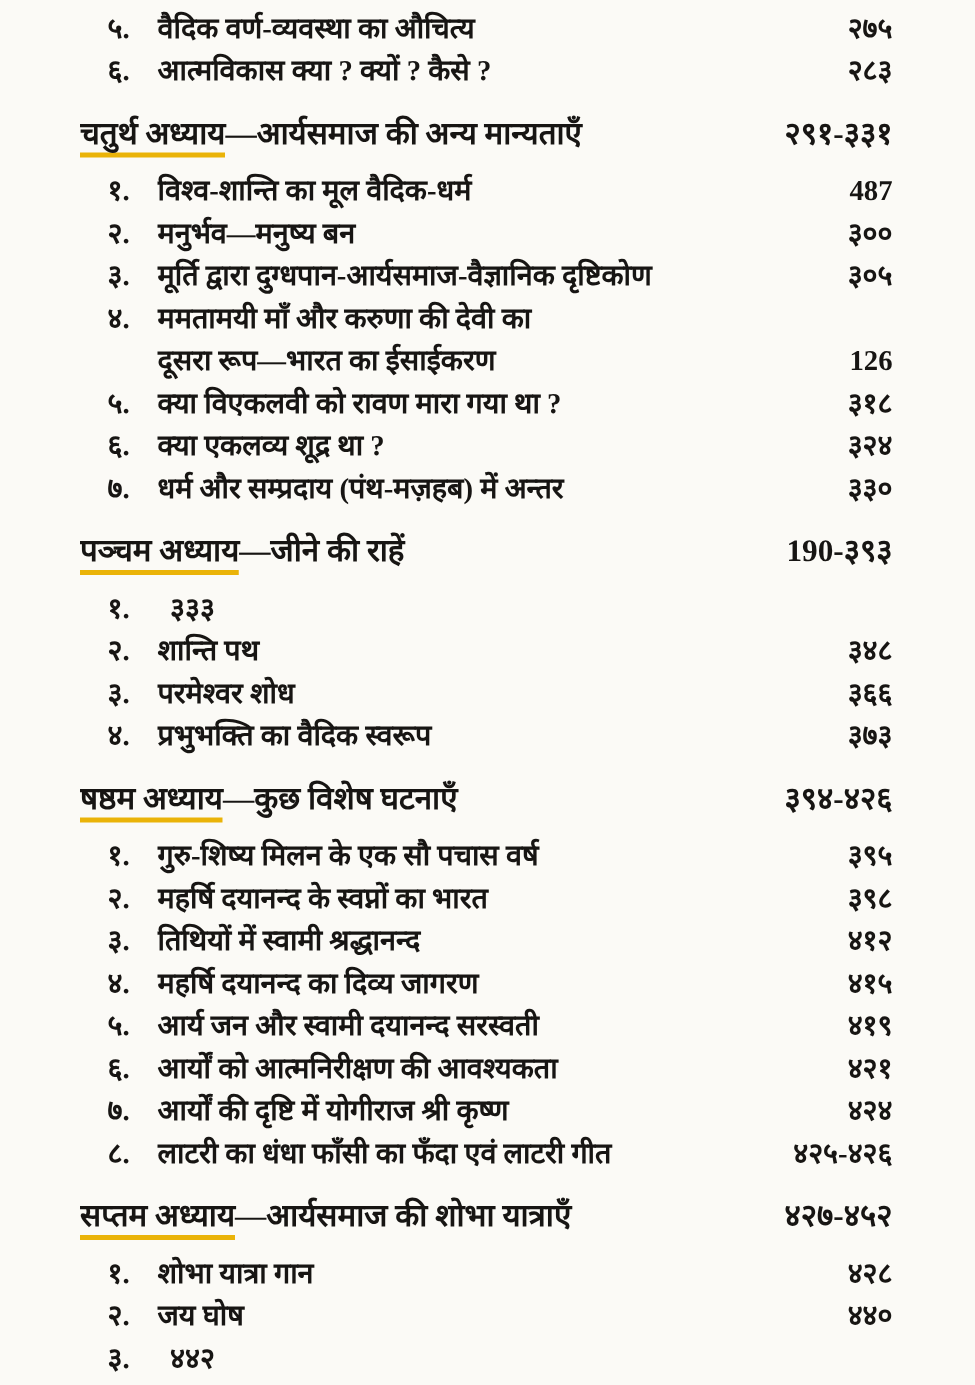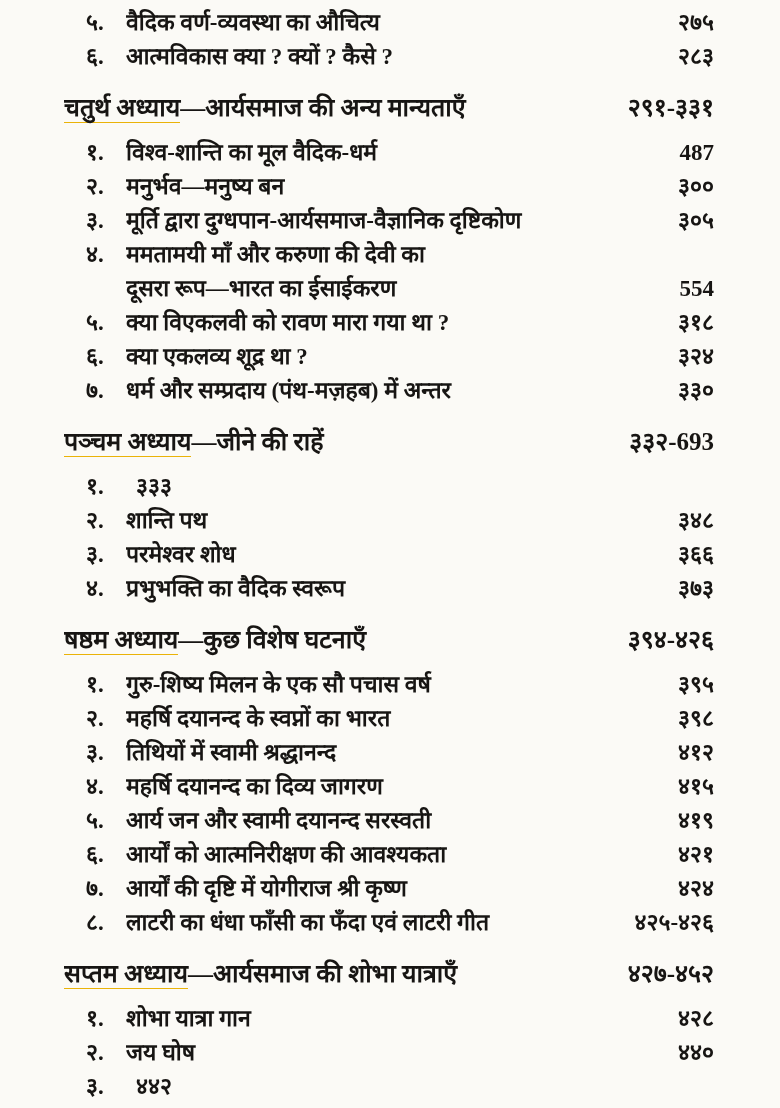--- a/index.html
+++ b/index.html
@@ -49,21 +49,21 @@
     justify-content: space-between;
     align-items: baseline;
     margin: 14px 0 8px 0;
     line-height: 40px;
     font-size: 25px;
     font-weight: 700;
     white-space: nowrap;
   }
   .ch-title { flex: 1 1 auto; overflow: hidden; }
   .ch-name {
-    border-bottom: 1px solid #eab308;
+    border-bottom: 4px solid #eab308;
     padding-bottom: 1px;
   }
   .ch-pages {
     flex: none;
     margin-left: 4px;
   }
 </style>
 </head>
 <body>
 
@@ -97,40 +97,40 @@
       <span class="title">मूर्ति द्वारा दुग्धपान-आर्यसमाज-वैज्ञानिक दृष्टिकोण</span>
       <span class="pg">३०५</span>
     </div>
     <div class="toc-row">
       <span class="num">४.</span>
       <span class="title">ममतामयी माँ और करुणा की देवी का</span>
     </div>
     <div class="toc-row">
       <span class="num"></span>
       <span class="title">दूसरा रूप—भारत का ईसाईकरण</span>
-      <span class="pg">554</span>
+      <span class="pg">126</span>
     </div>
     <div class="toc-row">
       <span class="num">५.</span>
       <span class="title">क्या विएकलवी को रावण मारा गया था ?</span>
       <span class="pg">३१८</span>
     </div>
     <div class="toc-row">
       <span class="num">६.</span>
       <span class="title">क्या एकलव्य शूद्र था ?</span>
       <span class="pg">३२४</span>
     </div>
     <div class="toc-row">
       <span class="num">७.</span>
       <span class="title">धर्म और सम्प्रदाय (पंथ-मज़हब) में अन्तर</span>
       <span class="pg">३३०</span>
     </div>
     <div class="chapter-heading">
       <span class="ch-title"><span class="ch-name">पञ्चम अध्याय</span><span class="ch-dash">—</span><span class="ch-sub">जीने की राहें</span></span>
-      <span class="ch-pages">३३२-693</span>
+      <span class="ch-pages">190-३९३</span>
     </div>
     <div class="toc-row">
       <span class="num">१.</span>
       <span class="pg">३३३</span>
     </div>
     <div class="toc-row">
       <span class="num">२.</span>
       <span class="title">शान्ति पथ</span>
       <span class="pg">३४८</span>
     </div>

